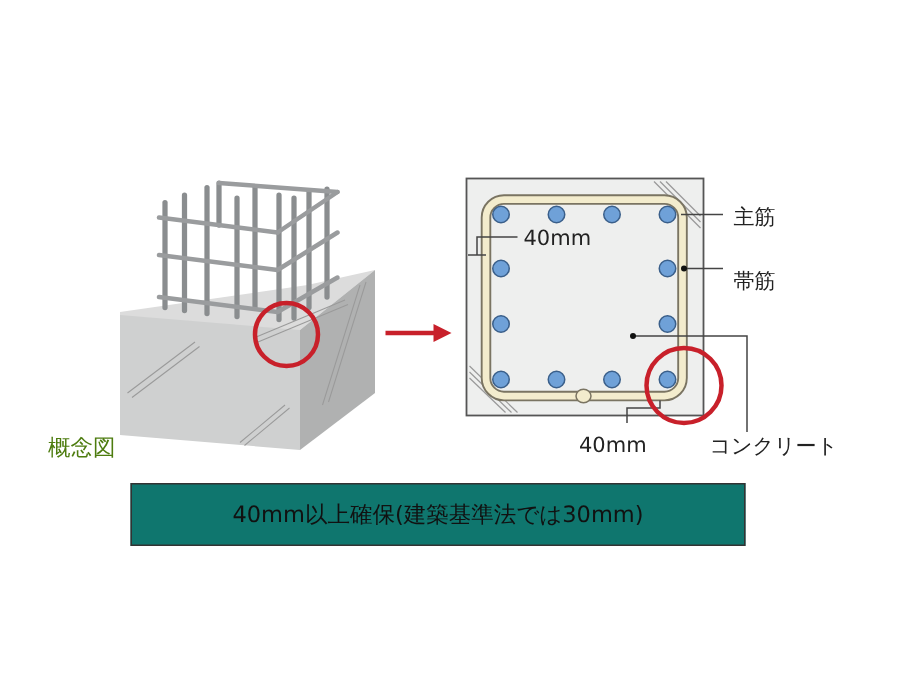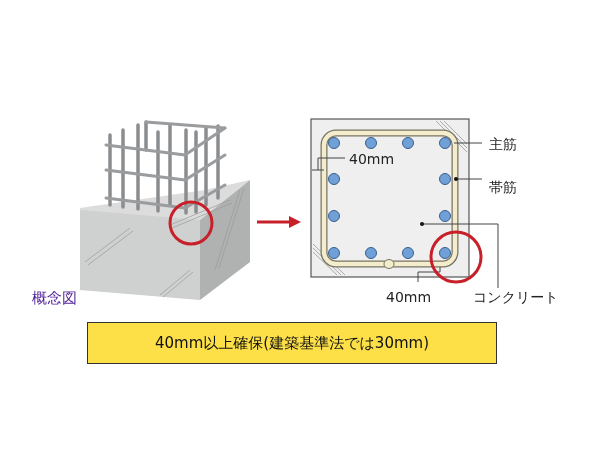--- a/index.html
+++ b/index.html
@@ -1,20 +1,20 @@
 <!DOCTYPE html>
 <html><head>
 <meta charset="utf-8">
 <style>
   html, body { margin:0; padding:0; background:#ffffff; }
   body { width:600px; height:449px; position:relative; overflow:hidden; font-family:"DejaVu Sans", sans-serif; }
   .abs { position:absolute; }
   .label { font-size:14px; color:#222; white-space:nowrap; }
-  .caption { font-family:Liberation Serif, serif; font-size:15px; color:#4c1d95; }
-  .note-box { border:1.5px solid #333; background:#fde047; display:flex; align-items:center; justify-content:center; font-size:15px; color:#111; }
+  .caption { font-family:Liberation Serif, serif; font-size:15px; color:#4d7c0f; }
+  .note-box { border:1.5px solid #333; background:#0f766e; display:flex; align-items:center; justify-content:center; font-size:15px; color:#111; }
 </style>
 </head>
 <body>
 
 <svg class="abs" style="left:60px;top:110px" width="200" height="200" viewBox="60 110 200 200">
 
   <polygon points="80,208 205,190 250,180 200,220 80,225" fill="#dcdcdc"></polygon>
   <polygon points="80,210 200,220 200,300 80,290" fill="#cfd0d0"></polygon>
   <polygon points="200,220 250,180 250,262 200,300" fill="#b0b1b1"></polygon>
   <g stroke="#9a9a9a" stroke-width="0.7" fill="none">

